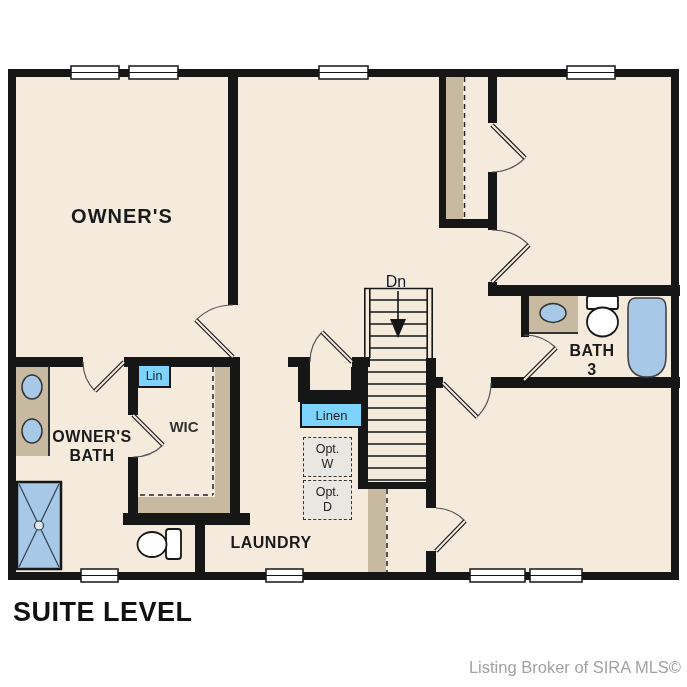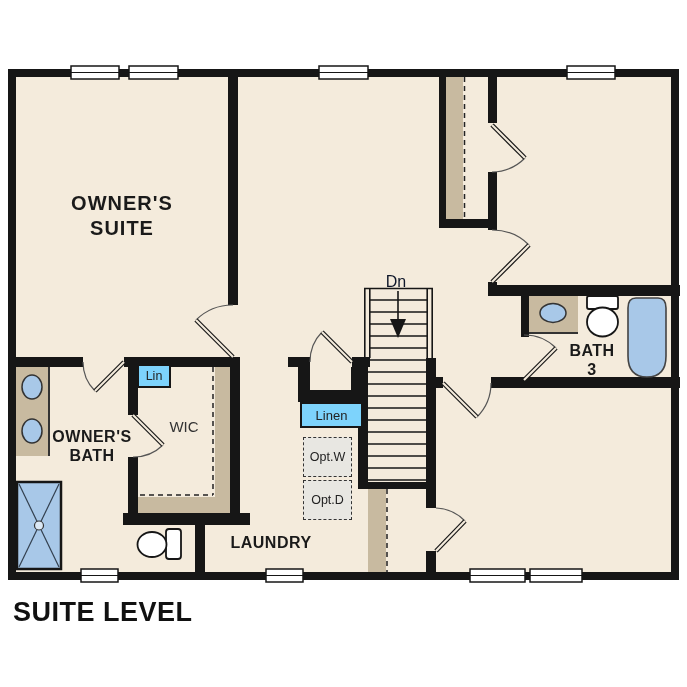--- a/index.html
+++ b/index.html
@@ -5,25 +5,25 @@
   html,body{margin:0;padding:0;background:#ffffff;}
   #stage{position:relative;width:687px;height:687px;background:#ffffff;overflow:hidden;
          font-family:"Liberation Sans", sans-serif;}
   #plan-svg{position:absolute;left:0;top:0;}
   .lbl{position:absolute;transform:translate(-50%,-50%);color:#1a1a1a;white-space:nowrap;
        text-align:center;line-height:1.0;}
   .room{font-weight:bold;letter-spacing:0.5px;}
   .big{font-size:20px;line-height:25px;letter-spacing:1px;}
   .med{font-size:19px;}
   .sm{font-size:16px;line-height:19px;letter-spacing:0.5px;}
-  .plain{font-weight:normal;color:#333;}
+  .plain{font-weight:bold;color:#333;}
   .closet-box{position:absolute;background:#7dd3fc;border:2px solid #161616;
        display:flex;align-items:center;justify-content:center;font-size:13px;color:#222;box-sizing:border-box;}
   .opt-box{position:absolute;background:#e8e7e2;border:1.5px dashed #333;width:49px;height:40px;
-       display:flex;flex-direction:row;align-items:center;justify-content:center;
+       display:flex;flex-direction:column;align-items:center;justify-content:center;
        font-size:12.5px;line-height:15px;color:#222;box-sizing:border-box;}
   #title{position:absolute;left:13px;top:597px;font-size:27px;font-weight:bold;color:#111;letter-spacing:0.5px;}
   #watermark{position:absolute;right:6px;top:658px;font-size:16.5px;color:#a2a2a2;}
   .dn{position:absolute;transform:translate(-50%,-50%);font-size:16px;color:#0f172a;}
 </style>
 </head>
 <body>
 
 <div id="stage">
 
@@ -189,21 +189,20 @@
     <line x1="492" y1="125" x2="525" y2="158"></line>
     <line x1="492" y1="282" x2="529" y2="245"></line>
     <line x1="524" y1="380" x2="556" y2="348"></line>
     <line x1="443" y1="383" x2="477" y2="417"></line>
     <line x1="436" y1="551" x2="465" y2="521"></line>
   </g>
 </svg>
 
 <div class="lbl room big" style="left:122px;top:216px;">
   <div>OWNER'S</div>
-  <div>SUITE</div>
 </div>
 <div class="lbl room sm" style="left:592px;top:360px;">
   <div>BATH</div>
   <div>3</div>
 </div>
 <div class="lbl room sm" style="left:92px;top:446px;">
   <div>OWNER'S</div>
   <div>BATH</div>
 </div>
 <div class="lbl plain" style="left:184px;top:426px;font-size:15px;">WIC</div>
@@ -220,14 +219,15 @@
   <div>W</div>
 </div>
 <div class="opt-box" style="left:303px;top:480px;">
   <div>Opt.</div>
   <div>D</div>
 </div>
 
 <div class="dn" style="left:396px;top:282px;">Dn</div>
 
 <div id="title">SUITE LEVEL</div>
+<div id="watermark">Listing Broker of SIRA MLS©</div>
 
 </div>
 
 </body></html>

